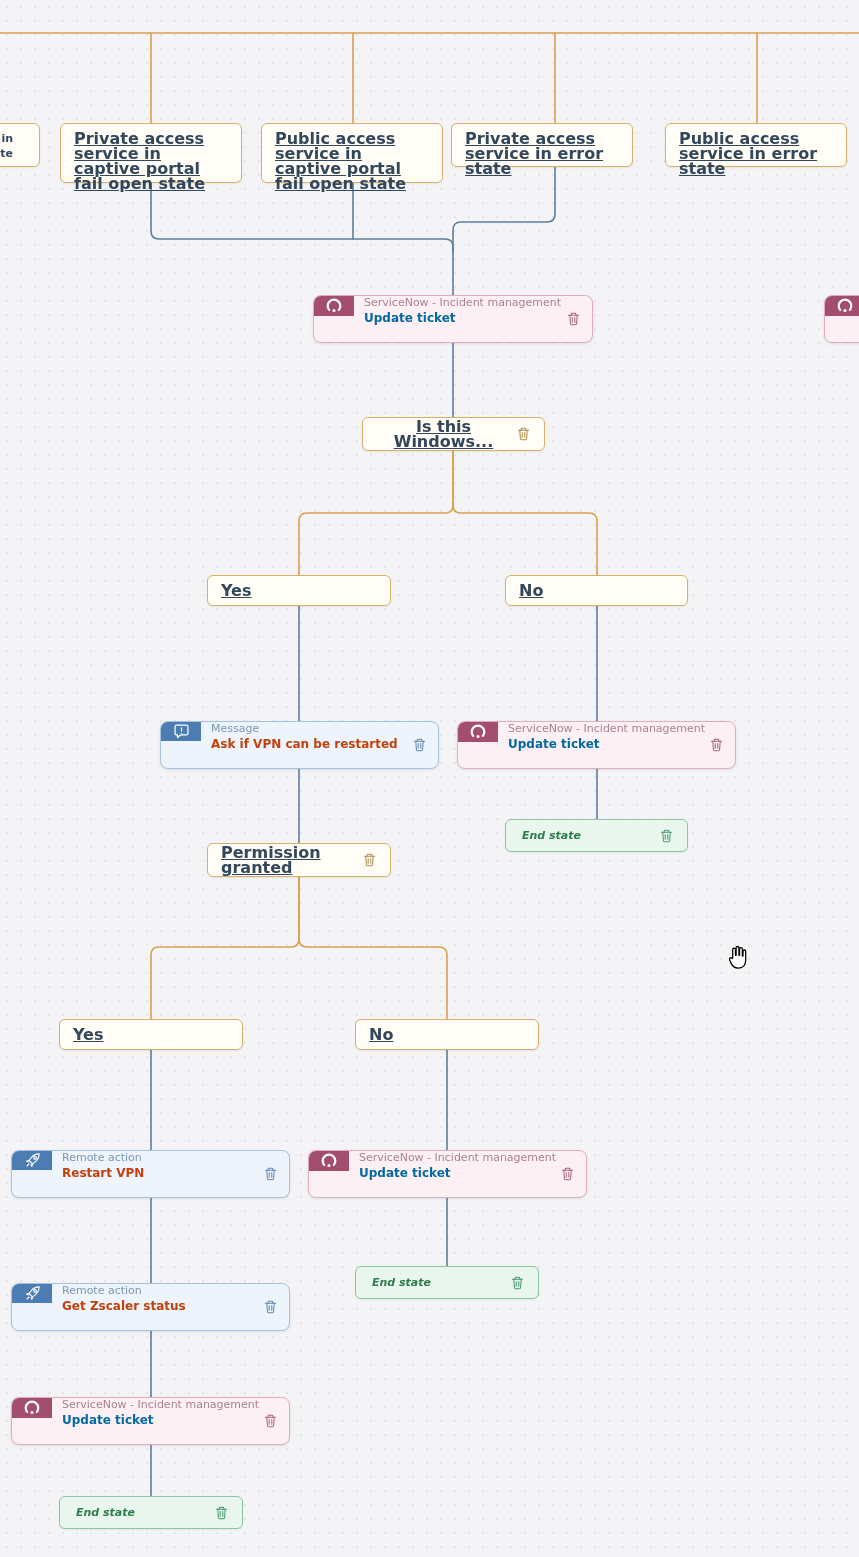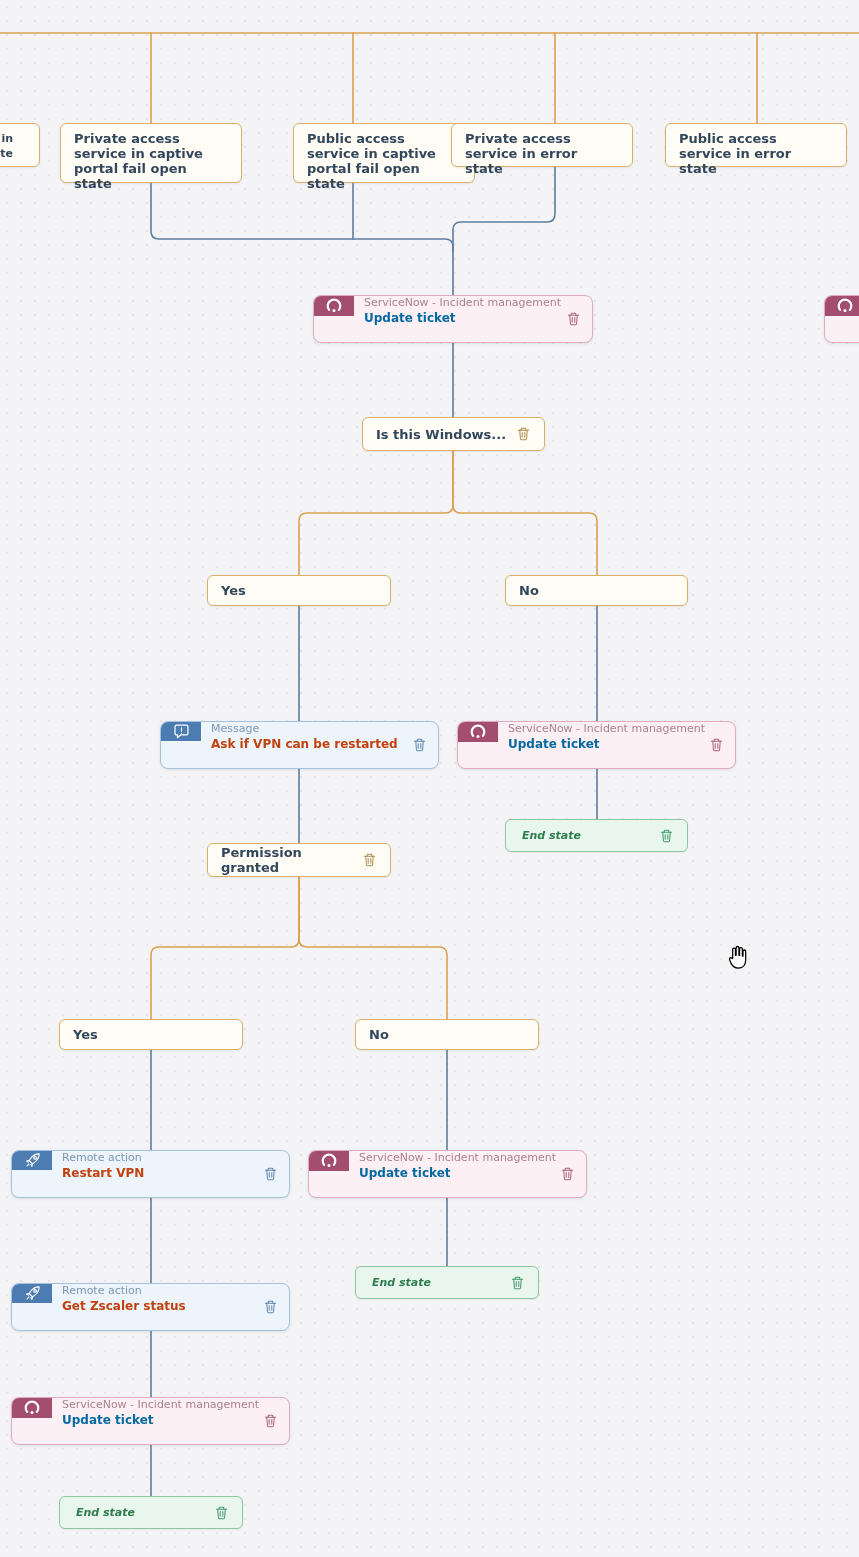--- a/index.html
+++ b/index.html
@@ -15,21 +15,21 @@
   path.w-orange{stroke:#d9a050;}
   path.w-blue{stroke:#5d7e9e;}
 
   
   .cond{
     position:absolute;z-index:2;box-sizing:border-box;
     background:#fffdf6;border:1px solid #d8b06a;border-radius:6px;
     box-shadow:0 1px 2px rgba(60,50,20,.08);
     display:flex;align-items:center;padding:0 13px;
   }
-  .cond .lbl{font-size:13px;font-weight:bold;color:#33475c;line-height:15px;}
+  .cond .lbl{font-size:16px;font-weight:bold;color:#33475c;line-height:15px;text-decoration:underline;}
   .cond.multi{align-items:flex-start;padding-top:7px;padding-bottom:7px;}
   .cond.hastrash{justify-content:space-between;padding-right:8px;}
   .cond .trash{color:#ae8a48;}
   .cond.clip .frag{position:absolute;right:26px;top:7px;text-align:right;
     font-size:11px;font-weight:bold;color:#33475c;line-height:15px;}
 
   
   .action{
     position:absolute;z-index:2;height:48px;box-sizing:border-box;
     display:flex;align-items:flex-start;border-radius:8px;border:1px solid;
@@ -107,21 +107,21 @@
     <span class="frag">
       <div>in</div>
       <div>ate</div>
     </span>
   </div>
 
   <div class="cond multi" style="left:60px;top:123px;width:182px;height:60px;">
     <span class="lbl">Private access service in captive portal fail open state</span>
   </div>
 
-  <div class="cond multi" style="left:261px;top:123px;width:182px;height:60px;margin-left:32px;">
+  <div class="cond multi" style="left:261px;top:123px;width:182px;height:60px;">
     <span class="lbl">Public access service in captive portal fail open state</span>
   </div>
 
   <div class="cond multi" style="left:451px;top:123px;width:182px;height:44px;">
     <span class="lbl">Private access service in error state</span>
   </div>
 
   <div class="cond multi" style="left:665px;top:123px;width:182px;height:44px;">
     <span class="lbl">Public access service in error state</span>
   </div>
@@ -150,21 +150,21 @@
   <div class="action sn" style="left:824px;top:295px;width:279px;">
     <div class="iconbox">
         <svg width="20" height="20" viewBox="0 0 20 20" fill="none">
           <path d="M5.1 13.9 A6.3 6.3 0 1 1 14.9 13.9" stroke="#fff" stroke-width="2.2" stroke-linecap="round"></path>
           <circle cx="10" cy="14.4" r="1.5" fill="#fff"></circle>
         </svg>
       </div>
 
   </div>
 
-  <div class="cond hastrash" style="left:362px;top:417px;width:183px;height:34px;">
+  <div class="cond hastrash" style="left:362px;top:417px;width:183px;height:34px;text-align:center;">
     <span class="lbl">Is this Windows...</span>
     <button class="trash">
         <svg width="13" height="14" viewBox="0 0 14 15" fill="none" stroke="currentColor" stroke-width="1.1" stroke-linecap="round" stroke-linejoin="round">
           <path d="M1.5 3.5h11"></path>
           <path d="M4.5 3.5V2.2c0-.5.4-.9.9-.9h3.2c.5 0 .9.4.9.9v1.3"></path>
           <path d="M3 3.5l.7 9.1c.05.6.55 1.1 1.2 1.1h4.2c.65 0 1.15-.5 1.2-1.1l.7-9.1"></path>
           <path d="M5.6 6v5M8.4 6v5"></path>
         </svg>
       </button>
   </div>

